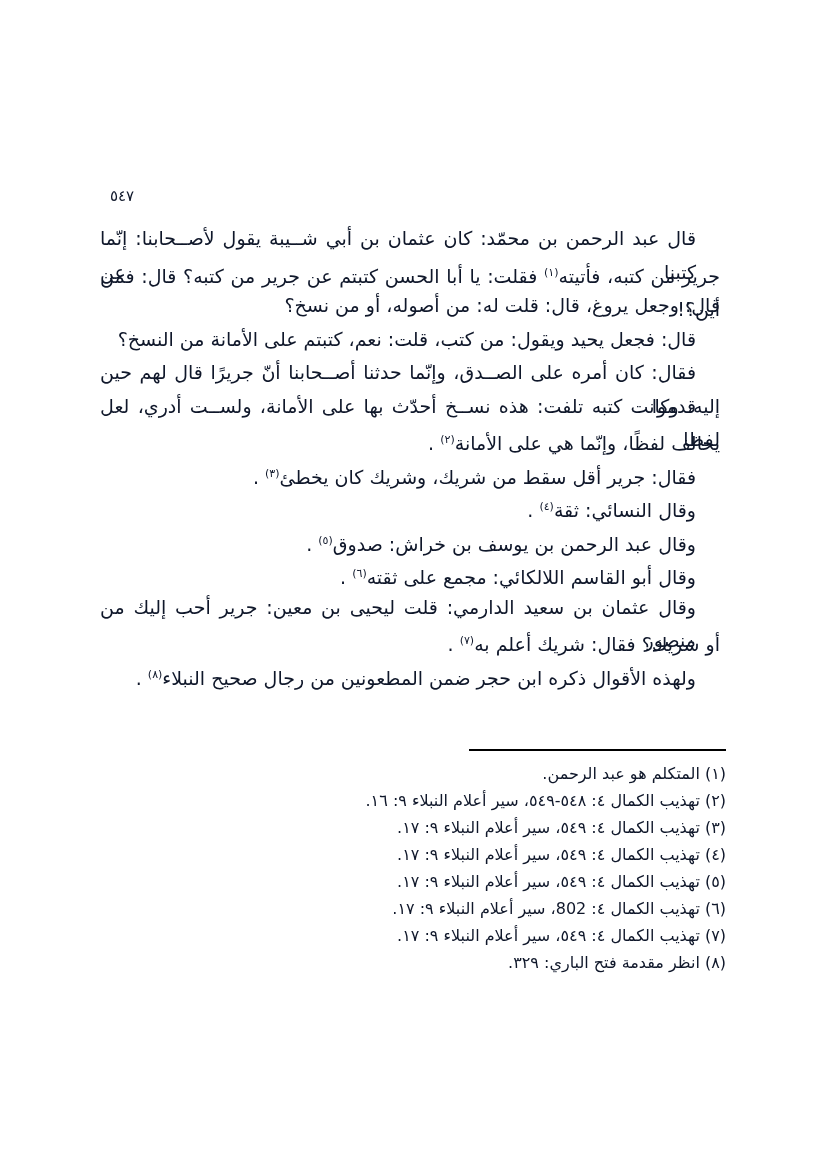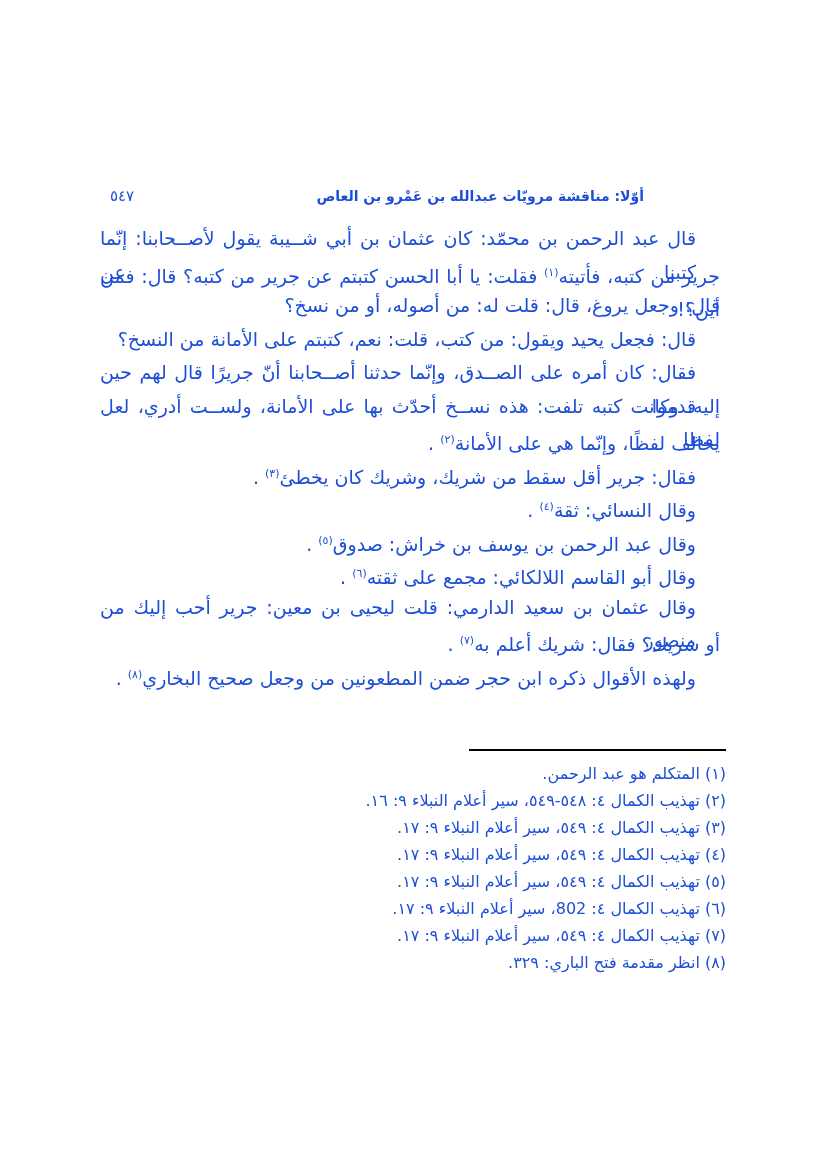--- a/index.html
+++ b/index.html
@@ -3,21 +3,21 @@
 <meta charset="utf-8">
 <style>
   html, body { margin: 0; padding: 0; background: #e8e8e8; }
   .page {
     position: relative;
     width: 826px;
     height: 1169px;
     margin: 0 auto;
     background: #ffffff;
     font-family: "DejaVu Sans", sans-serif;
-    color: #1d4ed8;
+    color: #0f172a;
     overflow: hidden;
   }
   .page-number {
     position: absolute;
     top: 183px;
     left: 110px;
     font-size: 15px;
     line-height: 26px;
     direction: rtl;
   }
@@ -72,37 +72,36 @@
     height: 27px;
     line-height: 27px;
     text-align: right;
   }
 </style>
 </head>
 <body>
 
 <div class="page">
   <span class="page-number">٥٤٧</span>
-  <span class="header-title">أوّلا: مناقشة مرويّات عبدالله بن عَمْرو بن العاص</span>
 
   <div class="body-text" id="body-lines">
       <div class="line indent just"><span>قال عبد الرحمن بن محمّد: كان عثمان بن أبي شــيبة يقول لأصــحابنا: إنّما كتبنا عن</span></div>
       <div class="line just"><span>جرير من كتبه، فأتيته</span><span class="sup">(١)</span><span> فقلت: يا أبا الحسن كتبتم عن جرير من كتبه؟ قال: فمن أين؟!</span></div>
       <div class="line"><span>قال: وجعل يروغ، قال: قلت له: من أصوله، أو من نسخ؟</span></div>
       <div class="line indent"><span>قال: فجعل يحيد ويقول: من كتب، قلت: نعم، كتبتم على الأمانة من النسخ؟</span></div>
       <div class="line indent just"><span>فقال: كان أمره على الصــدق، وإنّما حدثنا أصــحابنا أنّ جريرًا قال لهم حين قدموا</span></div>
       <div class="line just"><span>إليه، وكانت كتبه تلفت: هذه نســخ أحدّث بها على الأمانة، ولســت أدري، لعل لفظا</span></div>
       <div class="line"><span>يخالف لفظًا، وإنّما هي على الأمانة</span><span class="sup">(٢)</span><span> .</span></div>
       <div class="line indent"><span>فقال: جرير أقل سقط من شريك، وشريك كان يخطئ</span><span class="sup">(٣)</span><span> .</span></div>
       <div class="line indent"><span>وقال النسائي: ثقة</span><span class="sup">(٤)</span><span> .</span></div>
       <div class="line indent"><span>وقال عبد الرحمن بن يوسف بن خراش: صدوق</span><span class="sup">(٥)</span><span> .</span></div>
       <div class="line indent"><span>وقال أبو القاسم اللالكائي: مجمع على ثقته</span><span class="sup">(٦)</span><span> .</span></div>
       <div class="line indent just"><span>وقال عثمان بن سعيد الدارمي: قلت ليحيى بن معين: جرير أحب إليك من منصور</span></div>
       <div class="line"><span>أو شريك؟ فقال: شريك أعلم به</span><span class="sup">(٧)</span><span> .</span></div>
-      <div class="line indent"><span>ولهذه الأقوال ذكره ابن حجر ضمن المطعونين من وجعل صحيح البخاري</span><span class="sup">(٨)</span><span> .</span></div>
+      <div class="line indent"><span>ولهذه الأقوال ذكره ابن حجر ضمن المطعونين من رجال صحيح النبلاء</span><span class="sup">(٨)</span><span> .</span></div>
     </div>
 
   <div class="fn-sep"></div>
 
   <div class="footnotes" id="footnotes">
       <div class="fn-line">(١) المتكلم هو عبد الرحمن.</div>
       <div class="fn-line">(٢) تهذيب الكمال ٤: ٥٤٨-٥٤٩، سير أعلام النبلاء ٩: ١٦.</div>
       <div class="fn-line">(٣) تهذيب الكمال ٤: ٥٤٩، سير أعلام النبلاء ٩: ١٧.</div>
       <div class="fn-line">(٤) تهذيب الكمال ٤: ٥٤٩، سير أعلام النبلاء ٩: ١٧.</div>
       <div class="fn-line">(٥) تهذيب الكمال ٤: ٥٤٩، سير أعلام النبلاء ٩: ١٧.</div>

